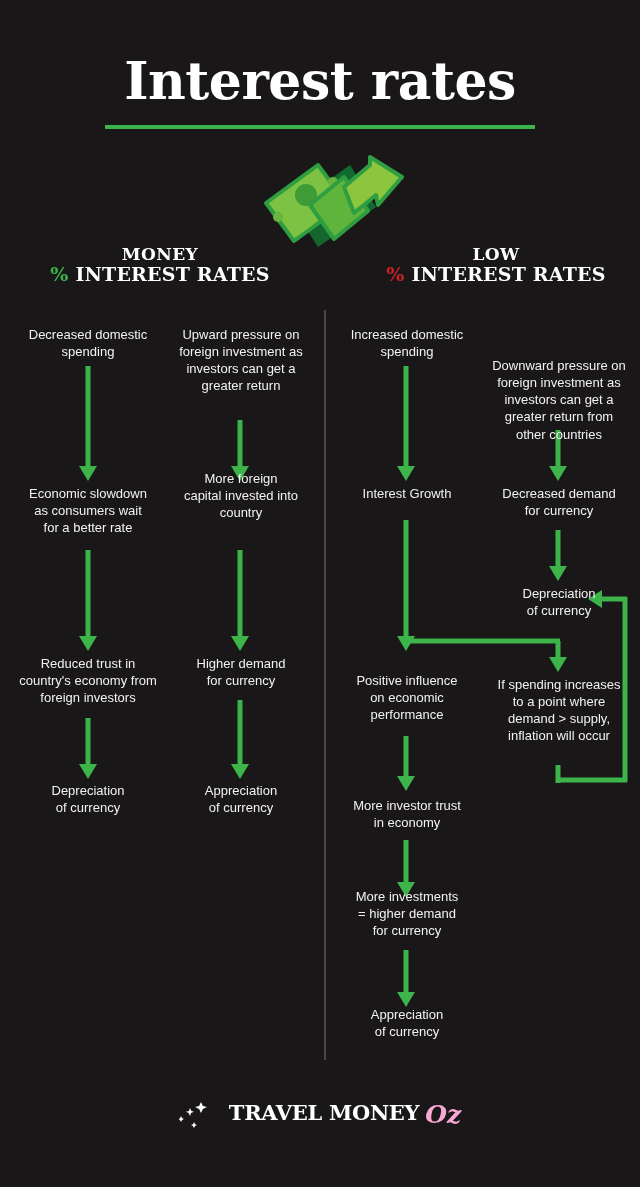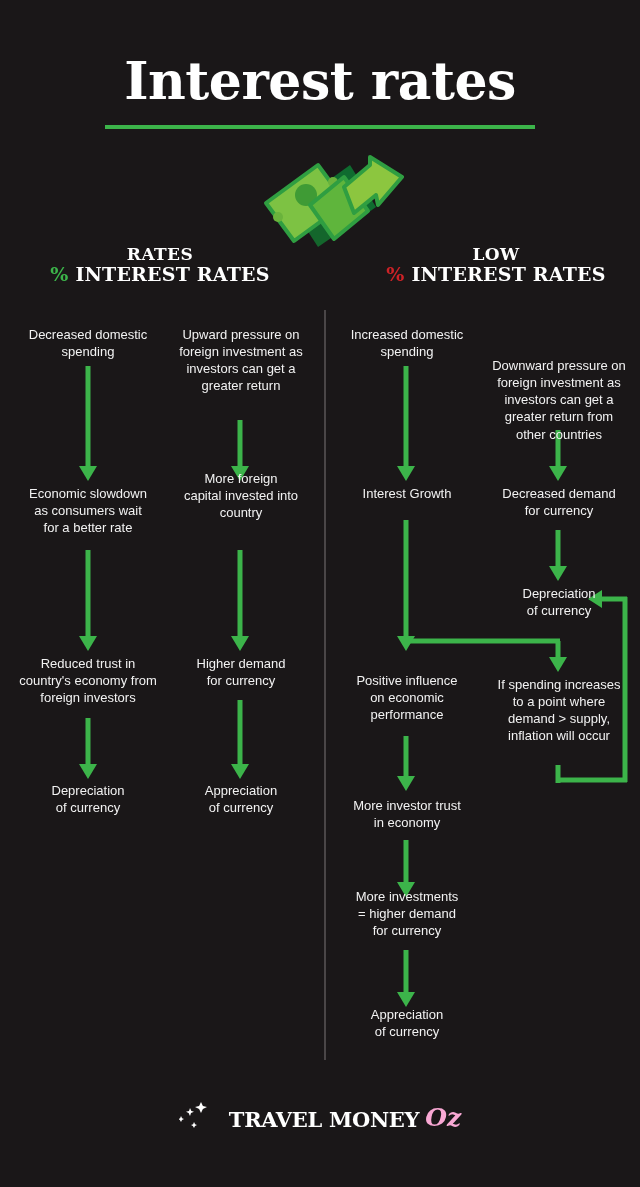--- a/index.html
+++ b/index.html
@@ -65,21 +65,21 @@
     line-height:1.32;
     text-align:center;
     font-weight:400;
   }
 
   
   #wires { position:absolute; left:0; top:0; width:640px; height:1187px; }
 
   
   #logo { position:absolute; left:0; top:1100px; width:640px; text-align:center; }
-  .logo-row { display:inline-flex; align-items:flex-end; gap:6px; }
+  .logo-row { display:inline-flex; align-items:flex-start; gap:6px; }
   .logo-word {
     font-family:"DejaVu Serif", serif;
     font-weight:bold; font-size:21px; color:#fff;
     letter-spacing:-0.3px;
   }
   .logo-oz {
     font-family:"DejaVu Serif", serif;
     font-style:italic; font-weight:bold; font-size:25px; color:#f9a8d4;
   }
 </style>
@@ -104,21 +104,21 @@
         <circle cx="75" cy="27" r="5" fill="#6ab33c"></circle>
       </g>
 
       <path d="M52 50 L86 22 L110 56 L76 84 Z" fill="#5fb53c" stroke="#2f9e41" stroke-width="4" stroke-linejoin="round"></path>
 
       <path d="M86 32 L112 10 L112 2 L144 22 L120 50 L118 40 L96 58 Z" fill="#8cc63f" stroke="#2f9e41" stroke-width="4" stroke-linejoin="round"></path>
     </svg>
   </div>
 
   <div class="sec-head" id="head-high">
-    <span class="l1">RATES</span>
+    <span class="l1">MONEY</span>
     <span class="l2"><span class="pct-green">%</span> <span>INTEREST RATES</span></span>
   </div>
   <div class="sec-head" id="head-low">
     <span class="l1">LOW</span>
     <span class="l2"><span class="pct-red">%</span> <span>INTEREST RATES</span></span>
   </div>
 
   <div id="divider"></div>
 
   <svg id="wires">

